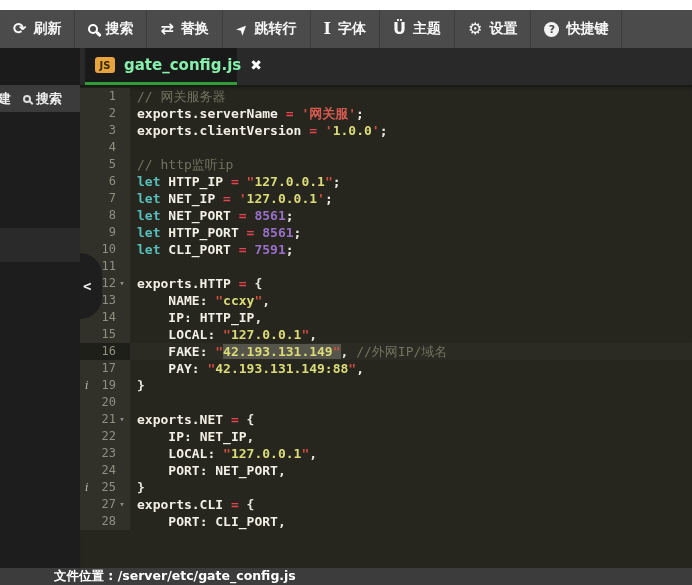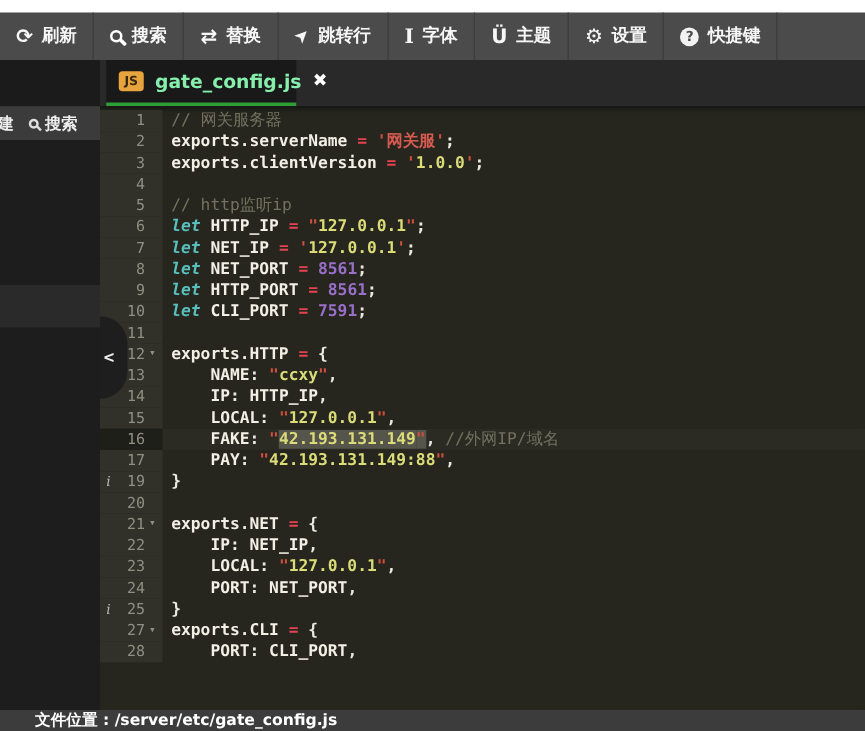--- a/index.html
+++ b/index.html
@@ -68,34 +68,34 @@
   .line.active .gut { background:var(--active-gutter-bg); }
   .gnum { color:#8f8f82; font-size:12px; }
   .gfold { width:12px; color:#8f8f82; font-size:9px; text-align:center; cursor:pointer; }
   .ginfo { position:absolute; left:5px; color:#b9b9ac; font-size:11px; font-style:italic;
            font-family:"DejaVu Serif","Liberation Serif",serif; }
   .txt { flex:1; white-space:pre; padding-left:7px; font-size:13px; font-weight:bold;
          color:var(--plain); cursor:text; }
   .line.active .txt { background:var(--active-line-bg); }
 
   .tok-cmt { color:var(--comment); font-weight:400; }
-  .tok-kw  { color:var(--keyword); font-style:italic; }
+  .tok-kw  { color:var(--keyword); }
   .tok-id  { color:var(--identifier); }
   .tok-op  { color:var(--operator); }
   .tok-qt  { color:var(--quote); }
   .tok-str { color:var(--string); }
   .tok-strc{ color:var(--string-cjk); }
   .tok-num { color:var(--number); }
   .tok-pln { color:var(--plain); }
   .tok-hls { color:var(--string); background:var(--highlight-bg); }
   .tok-hlq { color:var(--quote); background:var(--highlight-bg); }
 
   
   .statusbar { height:17px; background:var(--statusbar-bg); color:#fff; font-size:12.5px;
-               font-weight:bold; display:flex; align-items:flex-start; padding-left:28px; }
+               font-weight:bold; display:flex; align-items:flex-start; padding-left:54px; }
 </style>
 </head>
 <body>
 
 <div class="white-strip"></div>
 
 <div class="toolbar" id="toolbar">
     <div class="tb-btn">
       <span class="tb-glyph">⟳</span>
       <span>刷新</span>

